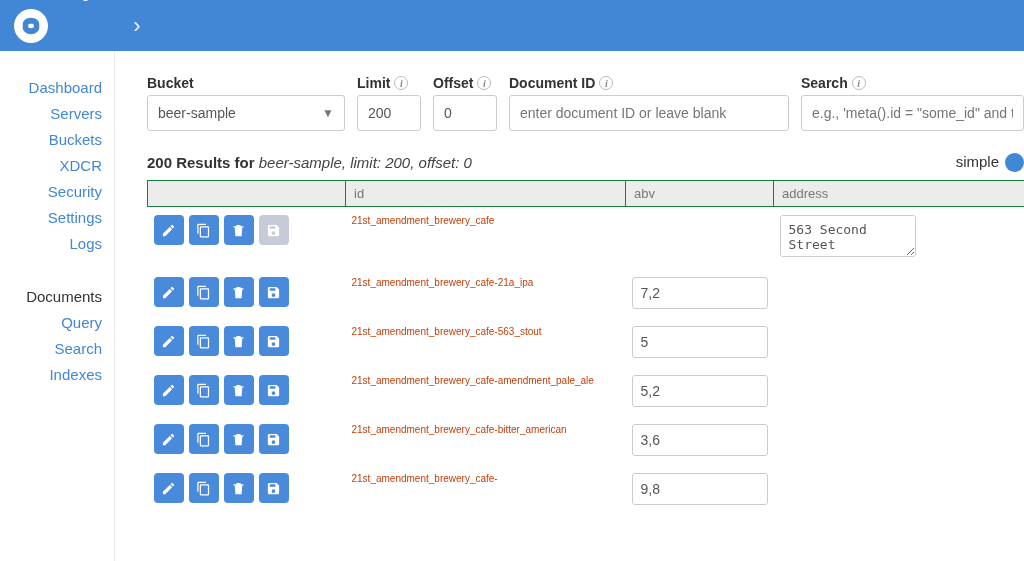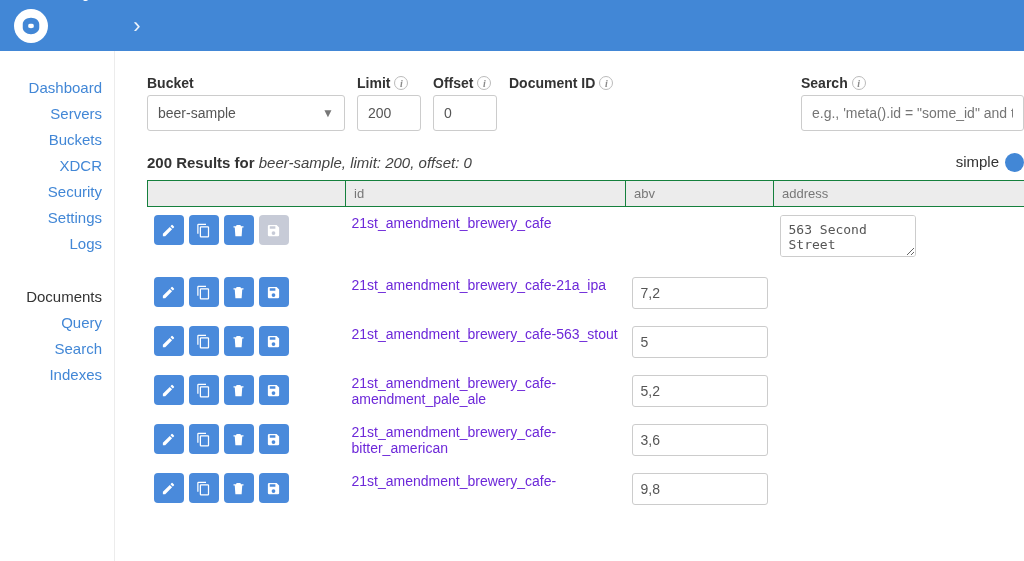--- a/index.html
+++ b/index.html
@@ -36,21 +36,21 @@
 
   table { width: 886px; border-collapse: collapse; table-layout: fixed; }
   thead th { background: #ececec; border: 1px solid #15803d; color: #777; font-weight: 400; font-size: 13px; text-align: left; padding: 4px 8px; height: 26px; }
   thead th.actions-col { width: 198px; }
   thead th.id-col   { width: 280px; }
   thead th.abv-col  { width: 148px; }
   thead th.addr-col { width: 260px; }
 
   tbody tr { border-bottom: 1px solid #fff; }
   tbody td { vertical-align: top; padding: 8px 6px; }
-  .id-link { color: #6d28d9; font-size: 14px; cursor: pointer; word-break: break-word; display: block; }
+  .id-link { color: #c2410c; font-size: 10px; cursor: pointer; word-break: break-word; display: block; }
 
   .actions { display: flex; gap: 5px; }
   .iconbtn { width: 30px; height: 30px; border-radius: 4px; display: flex; align-items: center; justify-content: center; color: #fff; cursor: pointer; }
   .iconbtn.blue { background: #4a8adb; }
   .iconbtn.gray { background: #c7cbd7; cursor: default; }
   .iconbtn svg { width: 15px; height: 15px; fill: #fff; }
 
   .cell-input { width: 136px; height: 32px; border: 1px solid #ccc; border-radius: 3px; padding: 0 8px; font-size: 14px; color: #555; }
   .cell-text  { width: 136px; height: 42px; border: 1px solid #ccc; border-radius: 3px; padding: 6px 8px; font-size: 13px; color: #555; resize: both; }
 </style>
@@ -111,20 +111,21 @@
             <span>Offset</span>
             <span class="info-ico">i</span>
           </span>
         <input class="fcontrol" value="0" style="">
       </div>
       <div class="filter-col" style="width:280px">
         <span class="filter-label">
             <span>Document ID</span>
             <span class="info-ico">i</span>
           </span>
+        <input class="fcontrol" placeholder="enter document ID or leave blank" style="">
       </div>
       <div class="filter-col" style="flex:1">
         <span class="filter-label">
             <span>Search</span>
             <span class="info-ico">i</span>
           </span>
         <input class="fcontrol" placeholder="e.g., 'meta().id = &quot;some_id&quot; and typ" style="">
       </div>
     </div>
 

